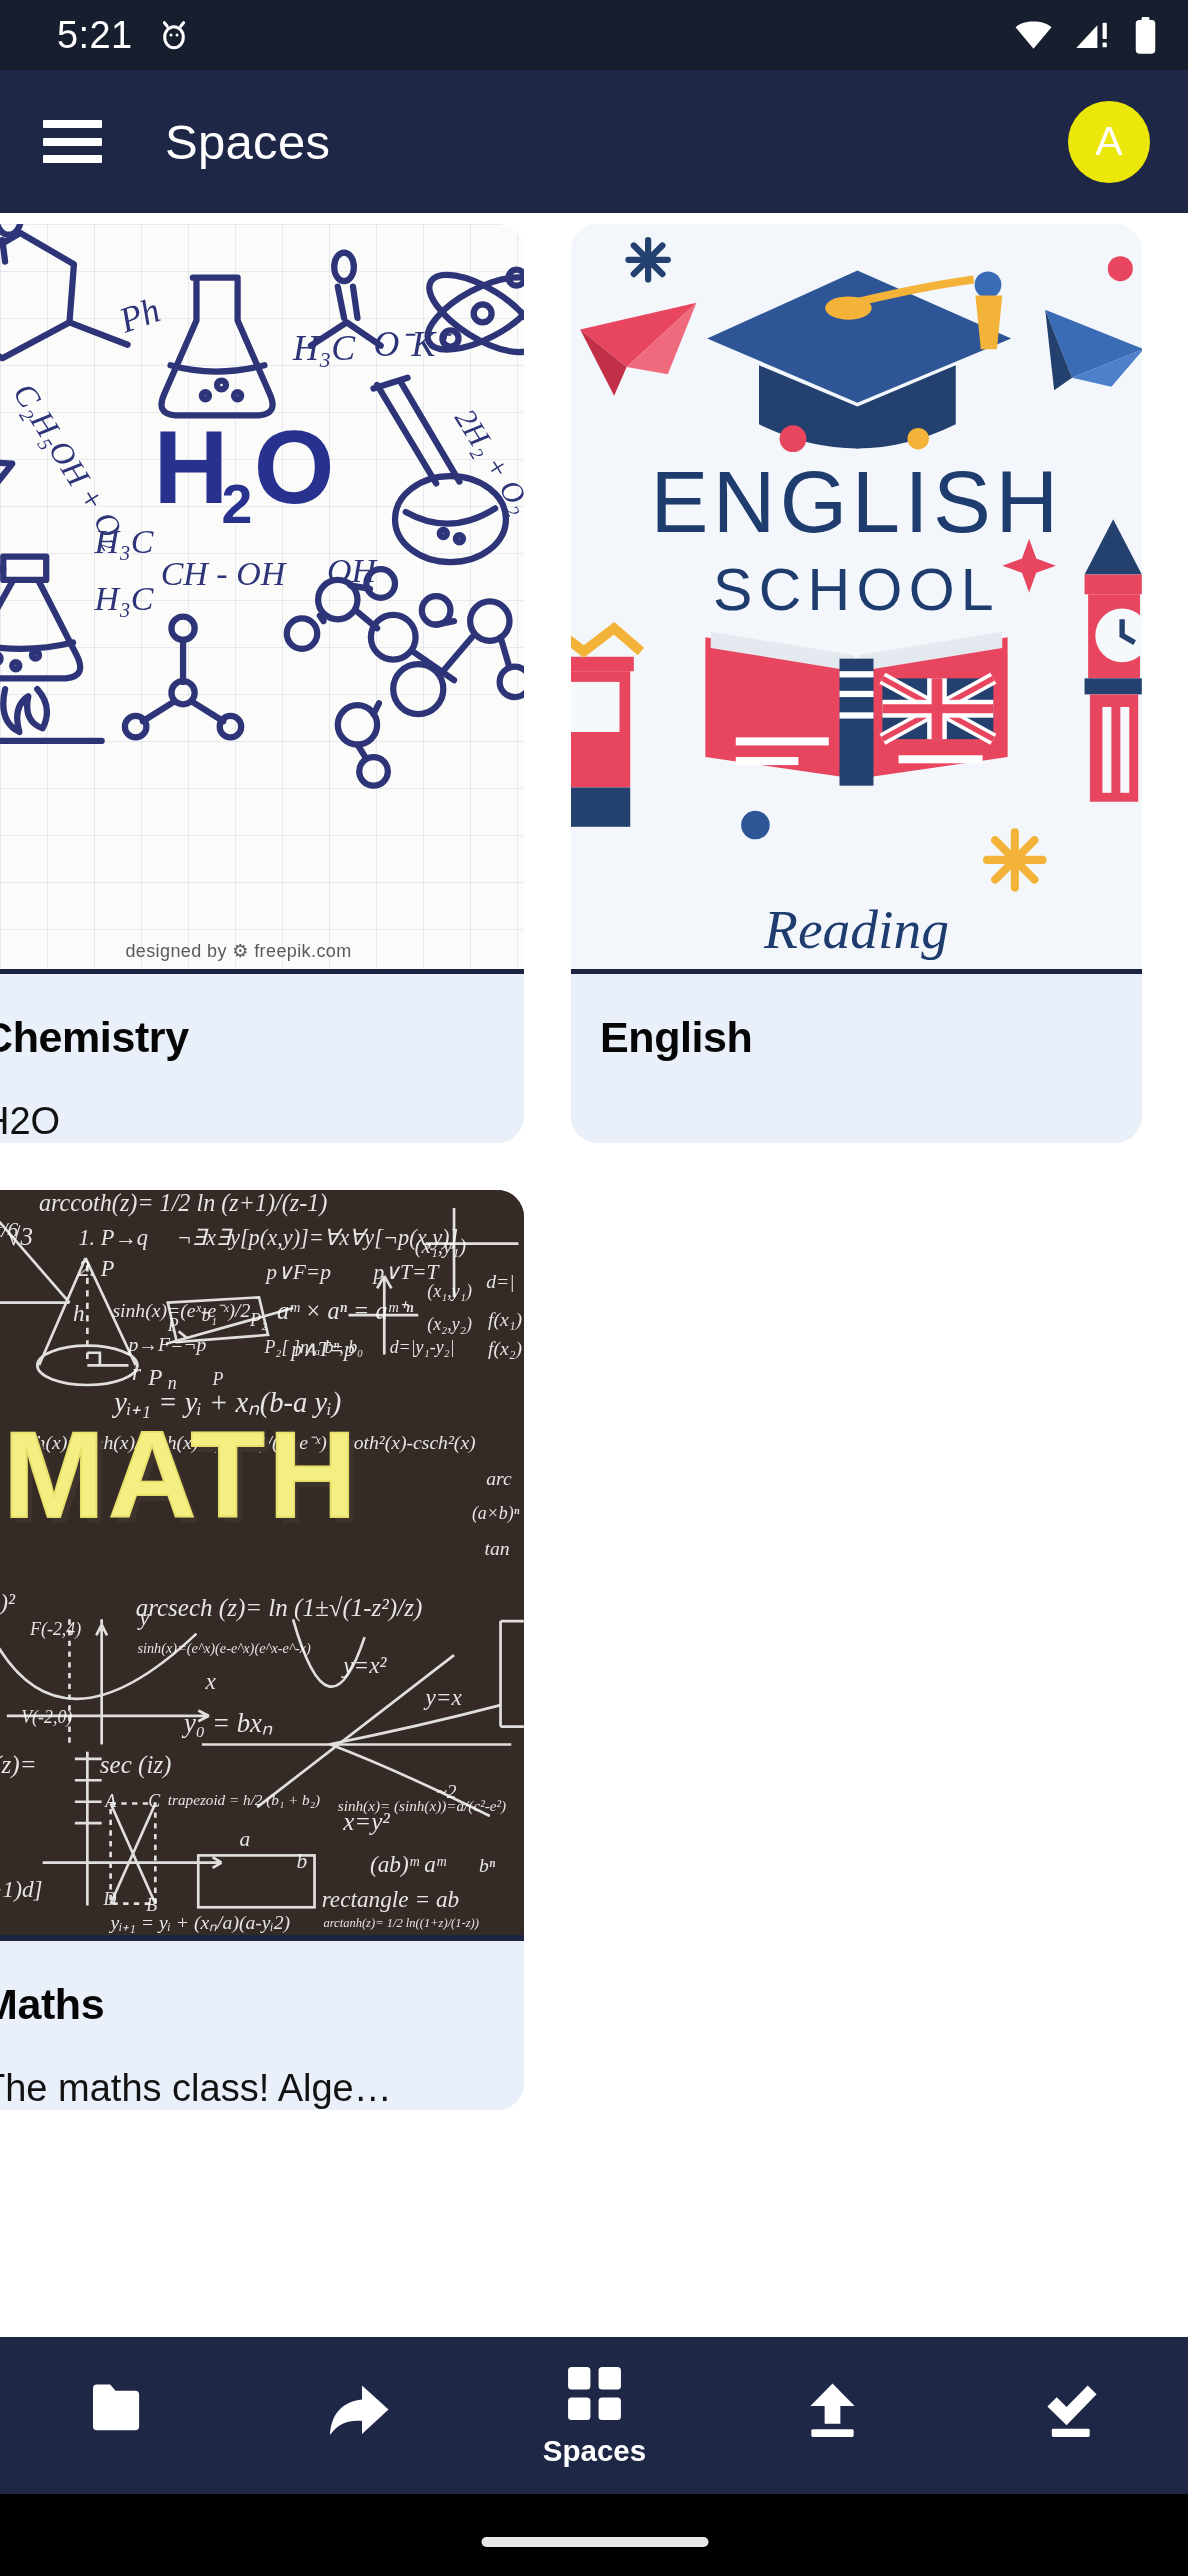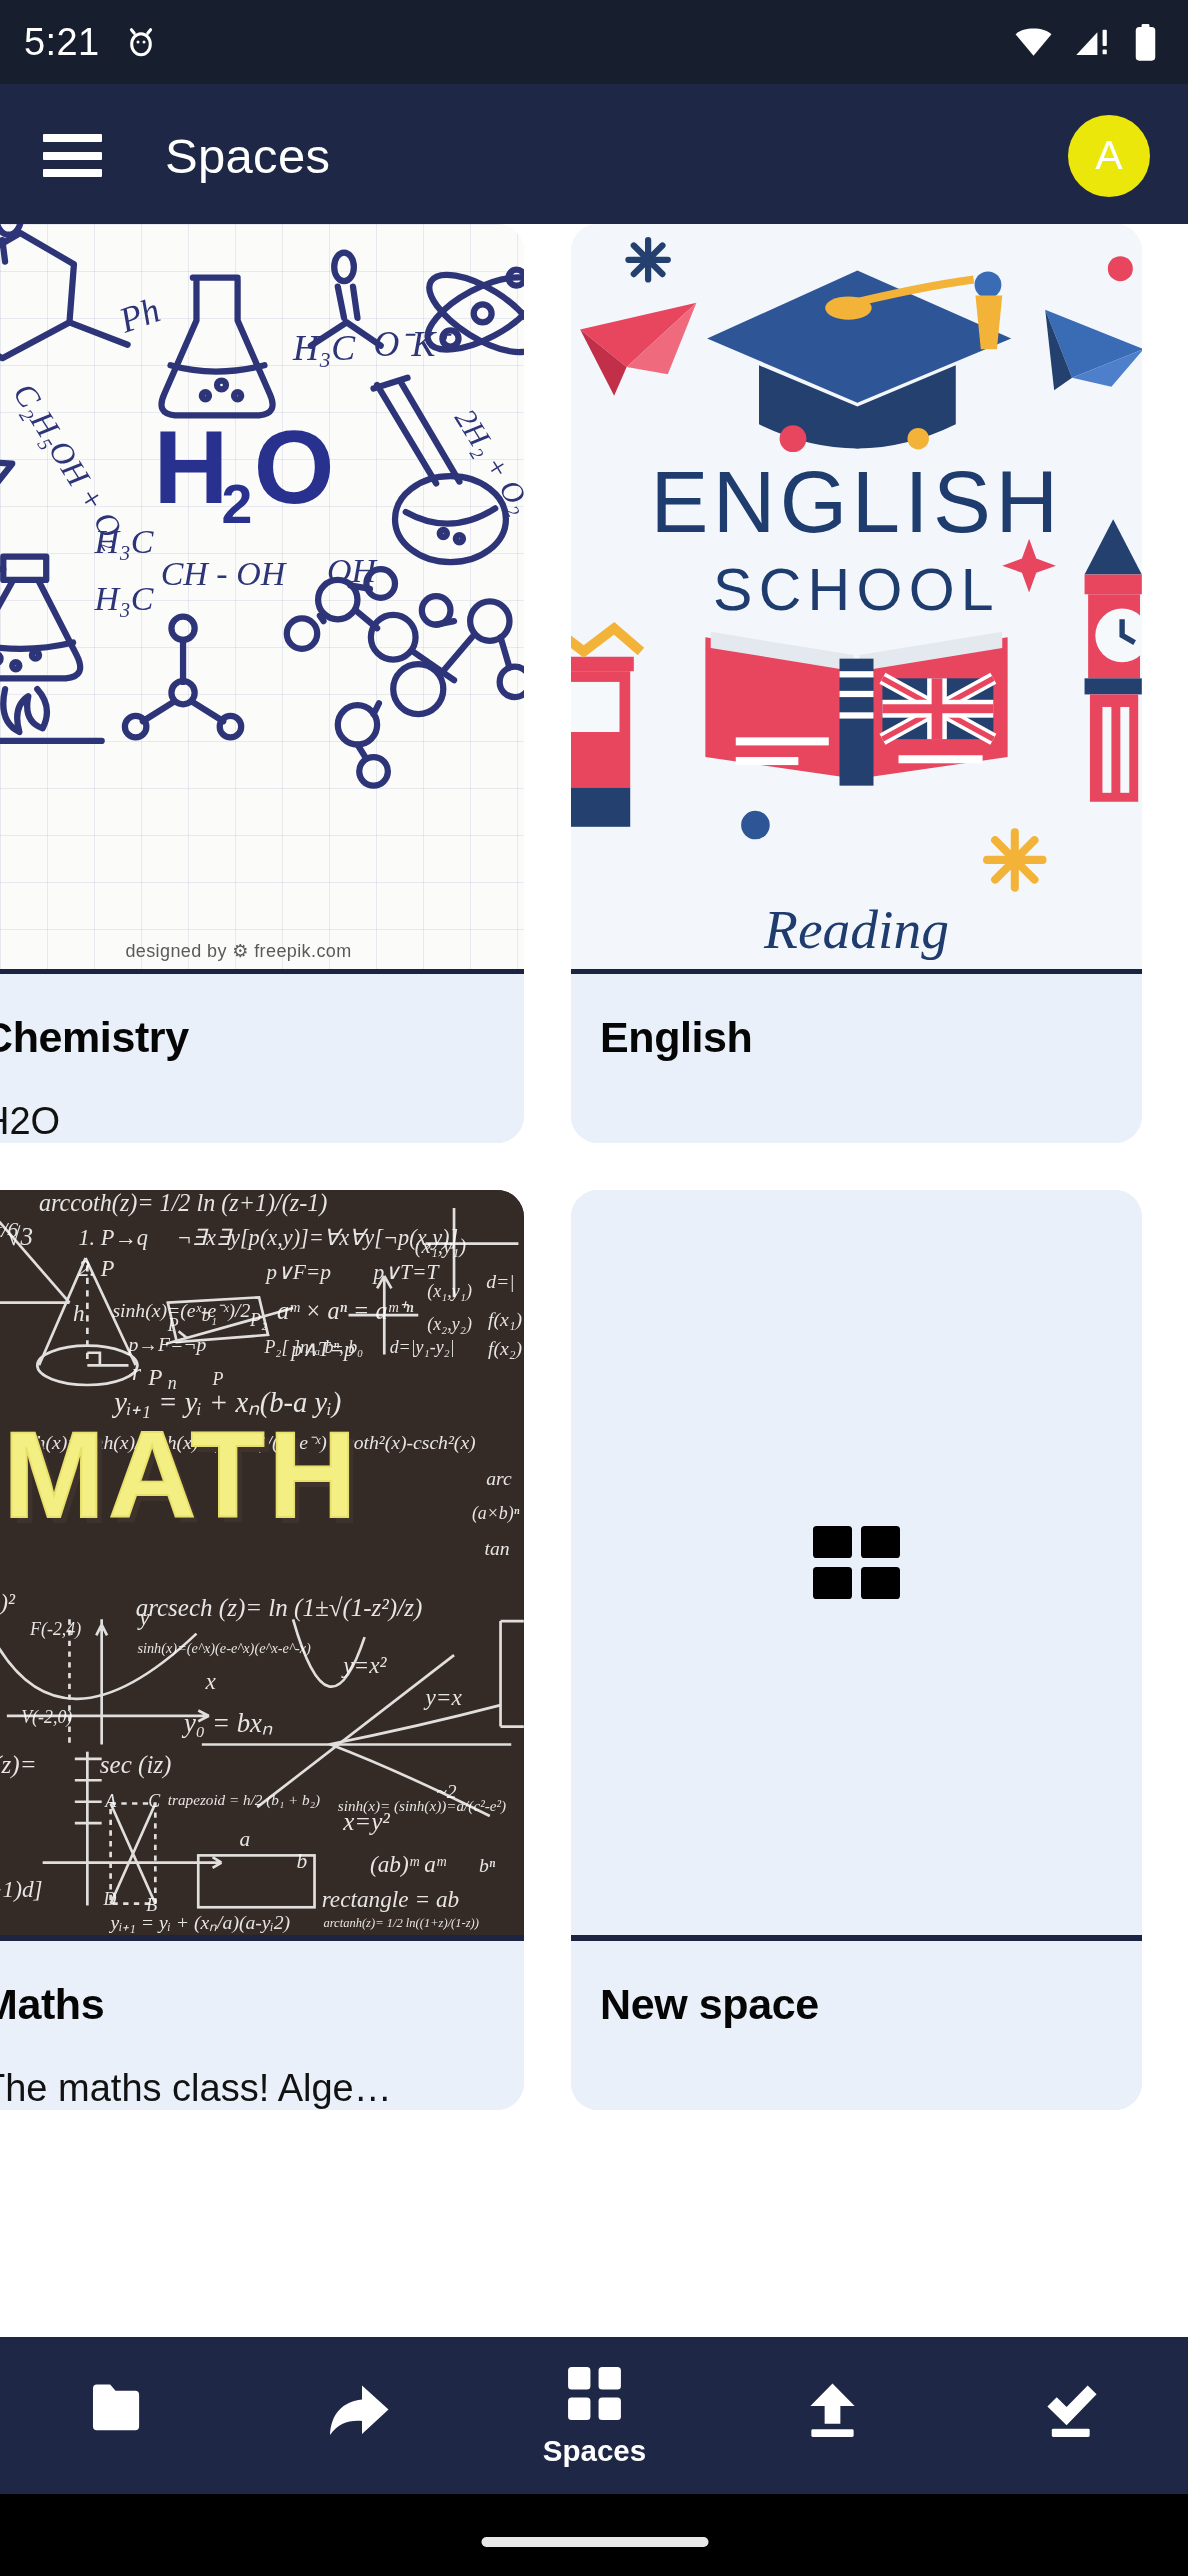--- a/index.html
+++ b/index.html
@@ -6,23 +6,23 @@
   html, body {
     width:1189px; height:2576px;
     background:#ffffff;
     font-family:"Liberation Sans", sans-serif;
     overflow:hidden;
   }
   #app { position:relative; width:1189px; height:2576px; background:#ffffff; }
 
   
   .status-bar {
-    height:84px; background:#171f2e;
+    height:70px; background:#171f2e;
     display:flex; align-items:center; justify-content:space-between;
-    padding:0 30px 0 24px;
+    padding:0 30px 0 57px;
   }
   .status-left { display:flex; align-items:center; gap:23px; }
   .status-clock { color:#ffffff; font-size:38px; letter-spacing:0.4px; }
   .status-right { display:flex; align-items:center; gap:19.7px; }
   .ic { display:block; }
 
   
   .app-bar {
     height:143px; background:#1e2746;
     display:flex; align-items:center; padding:0 39px 0 43px;
@@ -473,35 +473,20 @@
             </svg>
           </div>
         </div>
         <div class="card-divider"></div>
         <div class="card-body">
           <div class="card-title">Maths</div>
           <div class="card-sub">The maths class! Alge…</div>
         </div>
       </div>
 
-      <div class="card card-row2">
-        <div class="new-space-media">
-          <div class="grid-icon">
-            <i></i>
-            <i></i>
-            <i></i>
-            <i></i>
-          </div>
-        </div>
-        <div class="card-divider"></div>
-        <div class="card-body">
-          <div class="card-title">New space</div>
-          <div class="card-sub"></div>
-        </div>
-      </div>
 
     </div>
   </div>
 
   <div class="bottom-nav">
 
     <div class="nav-item">
       <span>
         <svg width="61" height="54" viewBox="0 0 24 22" fill="#ffffff">
           <path d="M1.6 2.2 A1.6 1.6 0 0 1 3.2 0.6 L8.6 0.6 L10.8 3.2 L18.8 3.2 A1.6 1.6 0 0 1 20.4 4.8 L20.4 17.6 A1.6 1.6 0 0 1 18.8 19.2 L3.2 19.2 A1.6 1.6 0 0 1 1.6 17.6 Z"></path>

